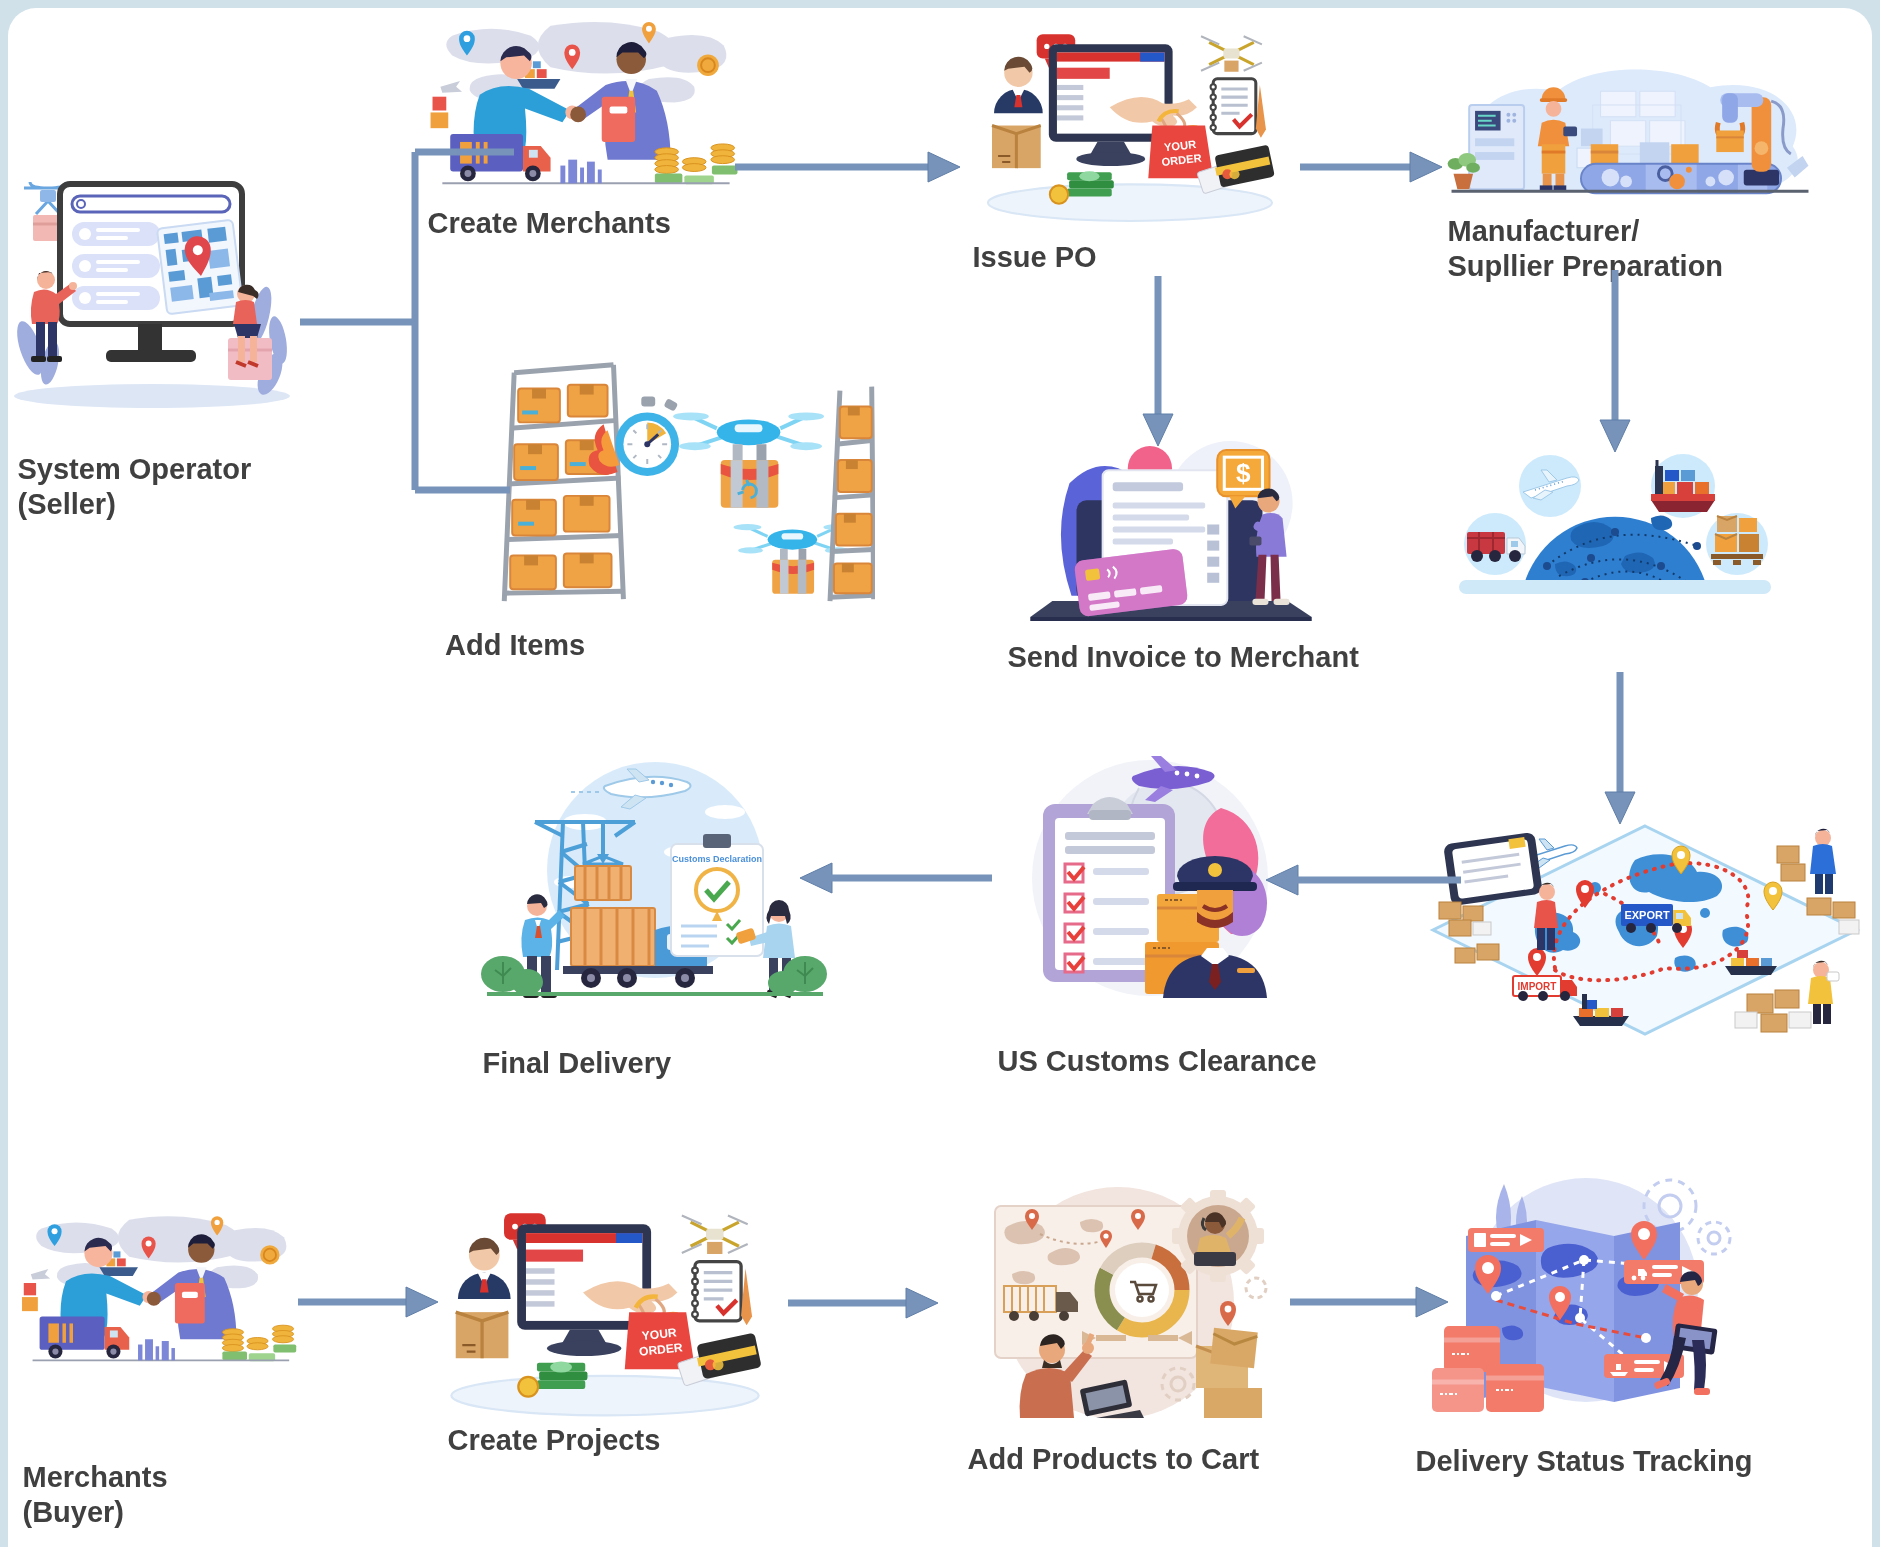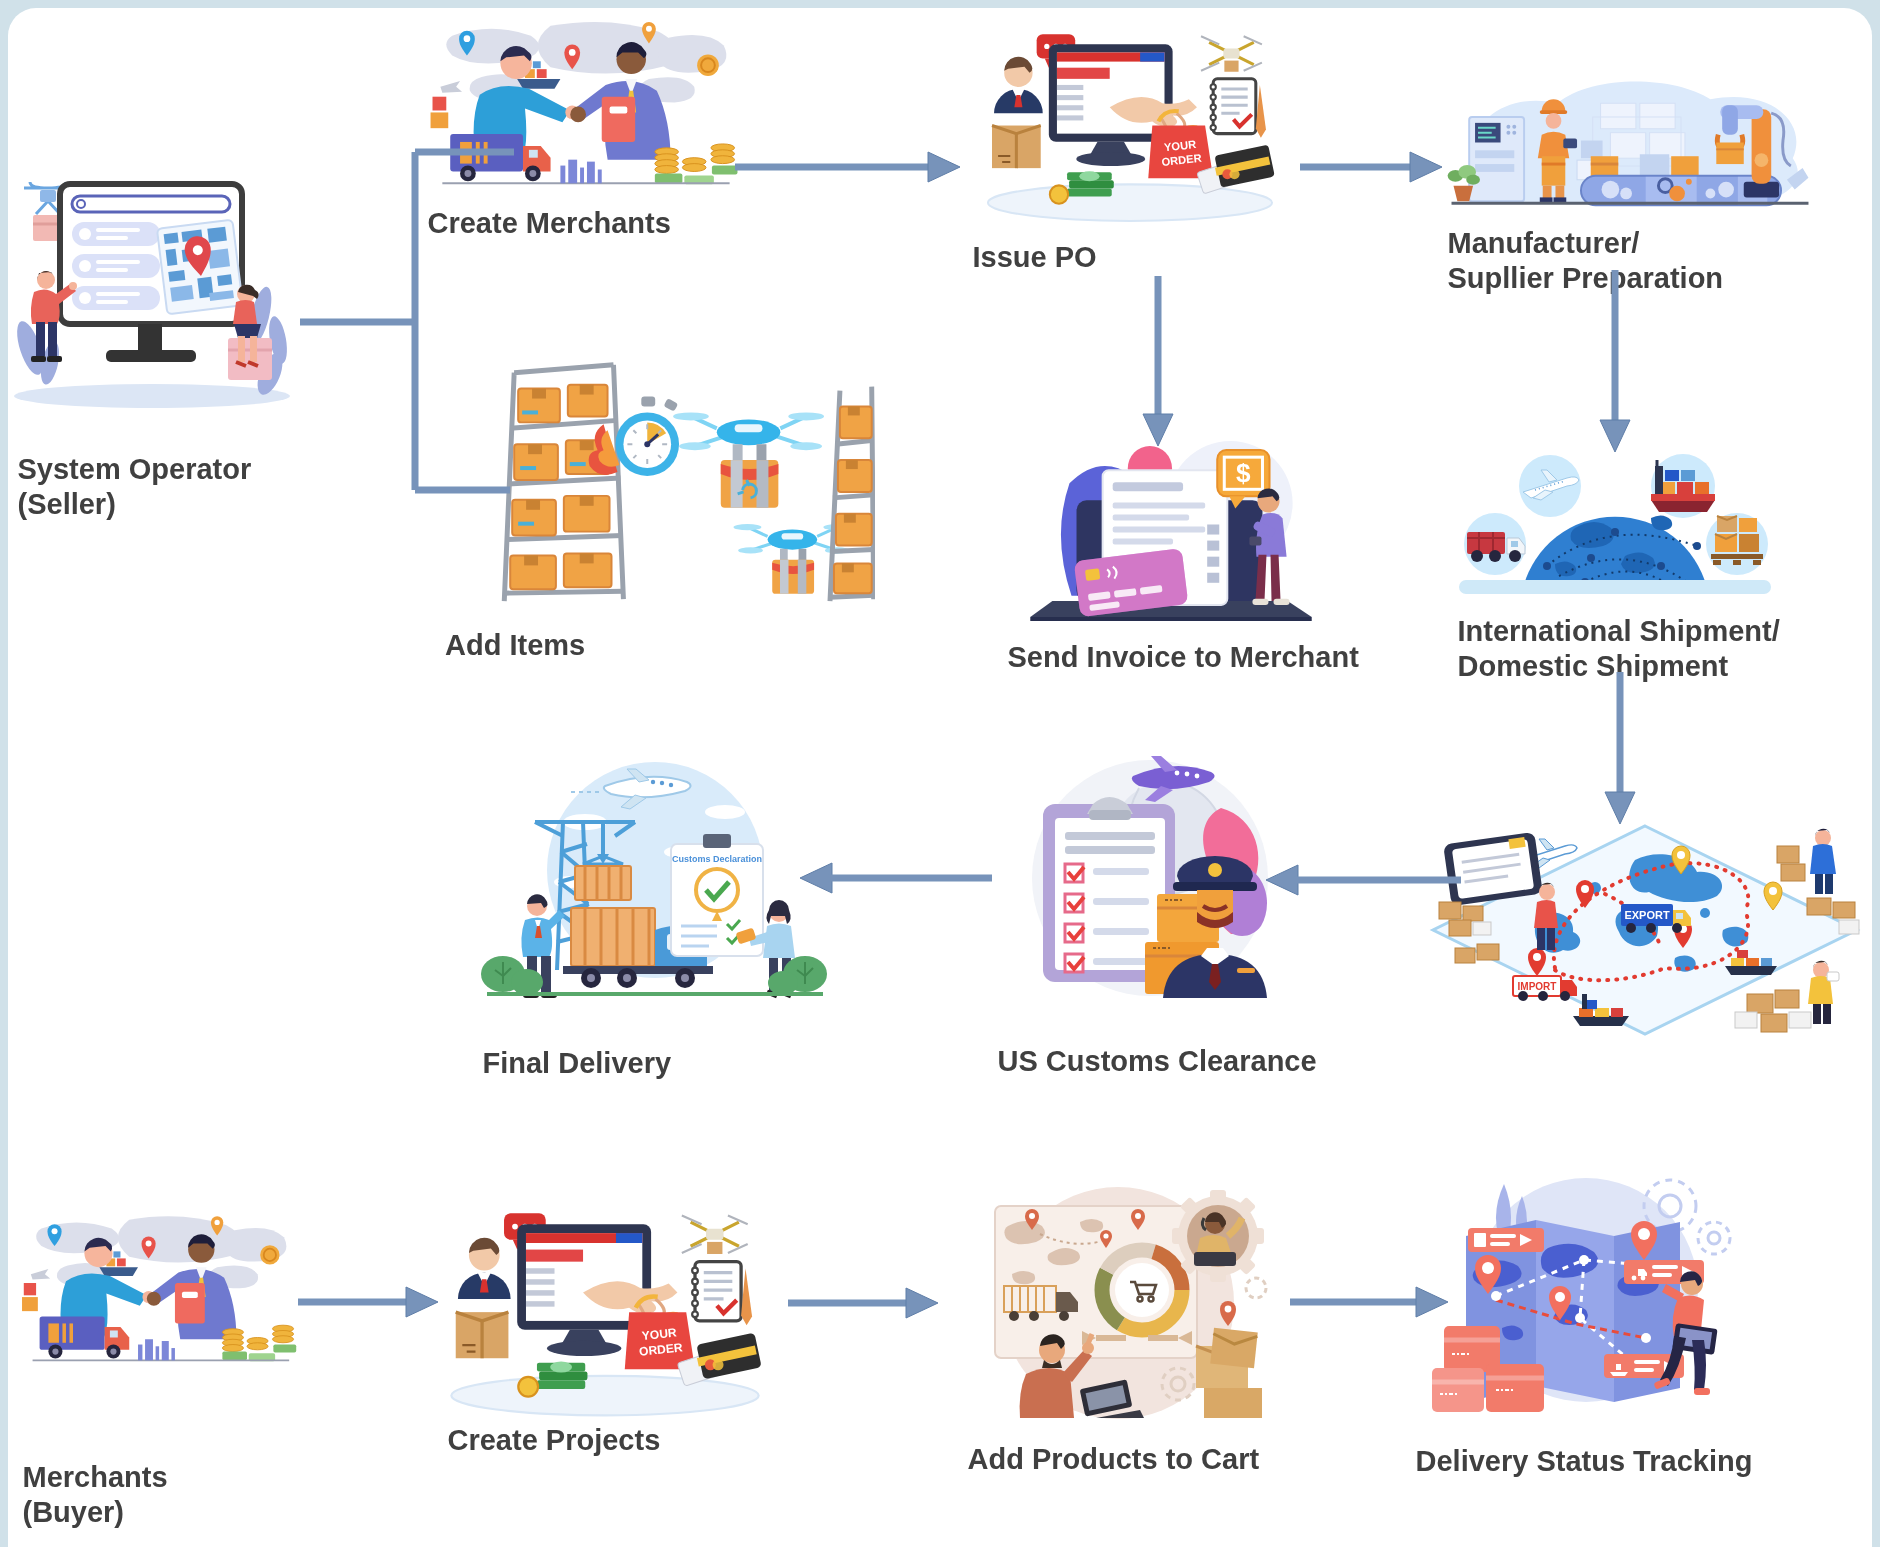--- a/index.html
+++ b/index.html
@@ -284,21 +284,21 @@
       <rect x="218" y="142" width="52" height="22" rx="3" transform="rotate(-18 244 153)" fill="#f0f2f6" stroke="#c9cdd8"></rect>
       <rect x="236" y="128" width="54" height="32" rx="4" transform="rotate(-12 263 144)" fill="#2e2e2e"></rect>
       <rect x="234" y="140" width="54" height="8" transform="rotate(-12 261 144)" fill="#f3c23c"></rect>
       <circle cx="246" cy="152" r="5" fill="#e85a3c"></circle>
         <circle cx="253" cy="152" r="5" fill="#f3c23c" opacity="0.85"></circle>
     </g>
   </svg>
   <div class="label" style="margin-top:12px;">Issue PO</div>
 </div>
 
-<div class="node" style="left:1440px;top:66px;width:380px;">
+<div class="node" style="left:1440px;top:54px;width:380px;">
   <svg viewBox="0 0 380 155" width="380" height="152">
     <path d="M34,104 C18,58 64,26 116,38 C152,8 236,10 272,34 C334,22 372,58 356,94 C374,120 342,142 298,140 L66,140 C30,142 20,122 34,104 Z" fill="#dceafb"></path>
     <g fill="#eef3fd" stroke="#d4e0f5">
       <rect x="160" y="38" width="36" height="26"></rect>
         <rect x="200" y="38" width="36" height="26"></rect>
         <rect x="170" y="68" width="36" height="26"></rect>
         <rect x="210" y="68" width="36" height="26"></rect>
         <rect x="152" y="52" width="90" height="50" fill="none"></rect>
     </g>
     <g>
@@ -605,25 +605,20 @@
         <rect x="284" y="86" width="20" height="18" fill="#c98232"></rect>
       <path d="M262,68 l10,4 10,-4 M260,86 l11,5 11,-5" stroke="#b9823e" stroke-width="2" fill="none"></path>
       <rect x="256" y="106" width="52" height="5" fill="#8a5a28"></rect>
       <g fill="#8a5a28">
           <rect x="258" y="112" width="8" height="5"></rect>
           <rect x="278" y="112" width="8" height="5"></rect>
           <rect x="298" y="112" width="8" height="5"></rect>
         </g>
     </g>
   </svg>
-  <div class="label" style="margin-top:8px;">
-    <div>International Shipment/</div>
-    <div>Domestic Shipment</div>
-
-  </div>
 </div>
 
 <div class="node" style="left:1425px;top:798px;width:440px;">
   <svg viewBox="0 0 440 252" width="440" height="252">
     <polygon points="220,28 432,132 220,236 8,132" fill="#f2f9ff" stroke="#a8d4f0" stroke-width="3"></polygon>
     <g fill="#3f8fd6">
       <path d="M210,62 C232,50 266,58 272,74 C294,72 304,88 292,98 C270,110 238,102 224,94 C206,98 198,78 210,62 Z"></path>
       <path d="M198,112 C220,106 238,116 232,138 C222,154 200,150 194,134 C188,124 190,116 198,112 Z"></path>
       <path d="M112,120 C130,108 150,118 148,134 C162,140 154,156 138,152 C120,162 104,142 112,120 Z"></path>
       <path d="M298,132 C312,124 328,132 322,144 C310,154 294,146 298,132 Z"></path>

